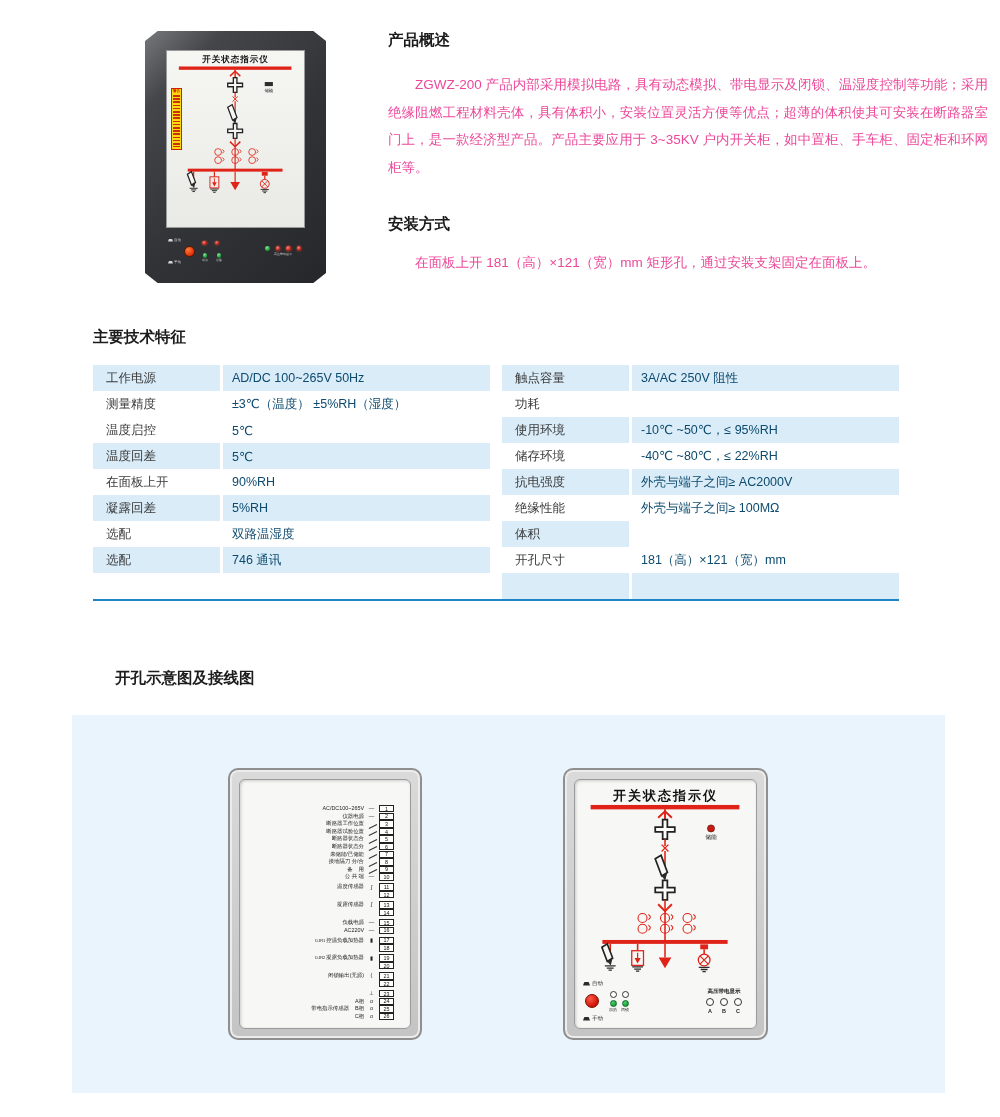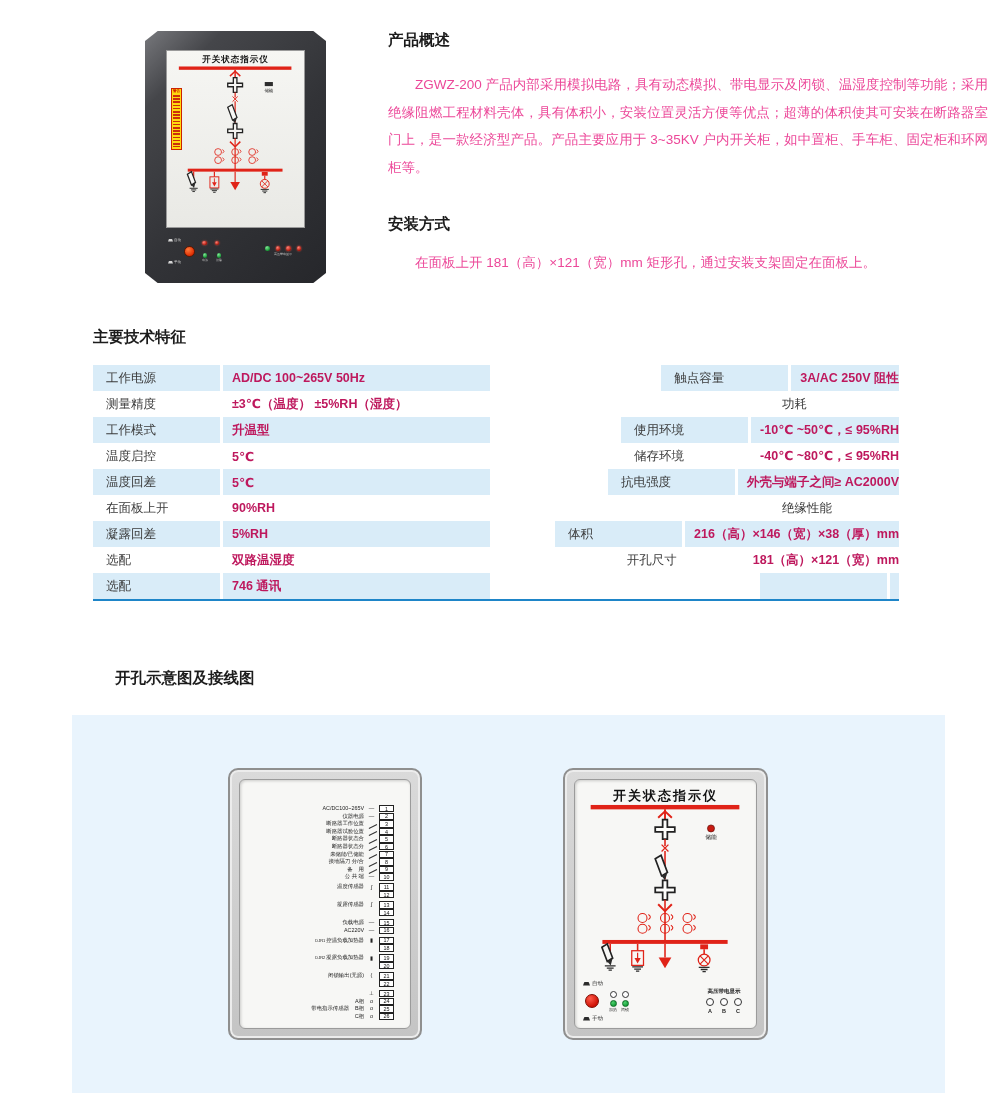--- a/index.html
+++ b/index.html
@@ -9,25 +9,25 @@
   }
   html,body { width:1000px; height:1117px; background:#fff; overflow:hidden;
     font-family:"Liberation Sans","DejaVu Sans",sans-serif; color:#3e3e3e; position:relative; }
   .abs { position:absolute; }
   .sec-title { font-size:15.5px; font-weight:bold; color:#1c1c1c; }
   .body-text { font-size:13.5px; line-height:27.5px; color:#ec4899; text-indent:2em; text-align:justify; }
 
   
   #tech-table { left:93px; top:365px; width:806px; display:flex; }
   .tt-half { width:397px; display:flex; flex-direction:column; }
-  .tt-half.right { margin-left:12px; width:397px;align-items:flex-end; }
+  .tt-half.right { margin-left:12px; width:397px; }
   .trow { display:flex; height:26px; }
   .tlabel { width:127px; padding-left:13px; display:flex; align-items:center; font-size:12.5px; color:#3a3a3a; }
   .tgapc { width:3px; }
-  .tvalue { flex:1; padding-left:9px; display:flex; align-items:center; font-size:12.5px; color:#be185d;font-weight:bold; }
+  .tvalue { flex:1; padding-left:9px; display:flex; align-items:center; font-size:12.5px; color:#0c4a6e; }
   .trow.blue .tlabel, .trow.blue .tvalue { background:var(--row-blue); }
   #tech-underline { left:93px; top:599px; width:806px; height:2px; background:var(--line-blue); }
 
   
   #diagram-panel { left:72px; top:715px; width:873px; height:378px; background:var(--panel-blue); }
   .device { position:absolute; background:linear-gradient(#dadada,#c4c4c4); border:2px solid #8f8f8f;
     border-radius:10px; box-shadow:inset 0 0 0 2px #ececec; }
   .device-inner { position:absolute; left:9px; right:9px; top:9px; bottom:9px; background:#f7f7f5;
     border:1px solid #9b9b9b; border-radius:6px; box-shadow:inset 1px 1px 3px rgba(0,0,0,.18); overflow:hidden; }
   #back-device  { left:156px; top:53px; width:194px; height:272px; }
@@ -219,25 +219,20 @@
       <div class="trow blue">
         <div class="tlabel">工作电源</div>
         <div class="tgapc"></div>
         <div class="tvalue">AD/DC 100~265V 50Hz</div>
       </div>
       <div class="trow">
         <div class="tlabel">测量精度</div>
         <div class="tgapc"></div>
         <div class="tvalue">±3℃（温度） ±5%RH（湿度）</div>
       </div>
-      <div class="trow blue">
-        <div class="tlabel">工作模式</div>
-        <div class="tgapc"></div>
-        <div class="tvalue">升温型</div>
-      </div>
       <div class="trow">
         <div class="tlabel">温度启控</div>
         <div class="tgapc"></div>
         <div class="tvalue">5℃</div>
       </div>
       <div class="trow blue">
         <div class="tlabel">温度回差</div>
         <div class="tgapc"></div>
         <div class="tvalue">5℃</div>
       </div>
@@ -273,35 +268,35 @@
         <div class="tgapc"></div>
       </div>
       <div class="trow blue">
         <div class="tlabel">使用环境</div>
         <div class="tgapc"></div>
         <div class="tvalue">-10℃ ~50℃，≤ 95%RH</div>
       </div>
       <div class="trow">
         <div class="tlabel">储存环境</div>
         <div class="tgapc"></div>
-        <div class="tvalue">-40℃ ~80℃，≤ 95%RH</div>
+        <div class="tvalue">-40℃ ~80℃，≤ 22%RH</div>
       </div>
       <div class="trow blue">
         <div class="tlabel">抗电强度</div>
         <div class="tgapc"></div>
         <div class="tvalue">外壳与端子之间≥ AC2000V</div>
       </div>
       <div class="trow">
         <div class="tlabel">绝缘性能</div>
         <div class="tgapc"></div>
+        <div class="tvalue">外壳与端子之间≥ 100MΩ</div>
       </div>
       <div class="trow blue">
         <div class="tlabel">体积</div>
         <div class="tgapc"></div>
-        <div class="tvalue">216（高）×146（宽）×38（厚）mm</div>
       </div>
       <div class="trow">
         <div class="tlabel">开孔尺寸</div>
         <div class="tgapc"></div>
         <div class="tvalue">181（高）×121（宽）mm</div>
       </div>
       <div class="trow blue">
         <div class="tlabel"></div>
         <div class="tgapc"></div>
         <div class="tvalue"></div>

